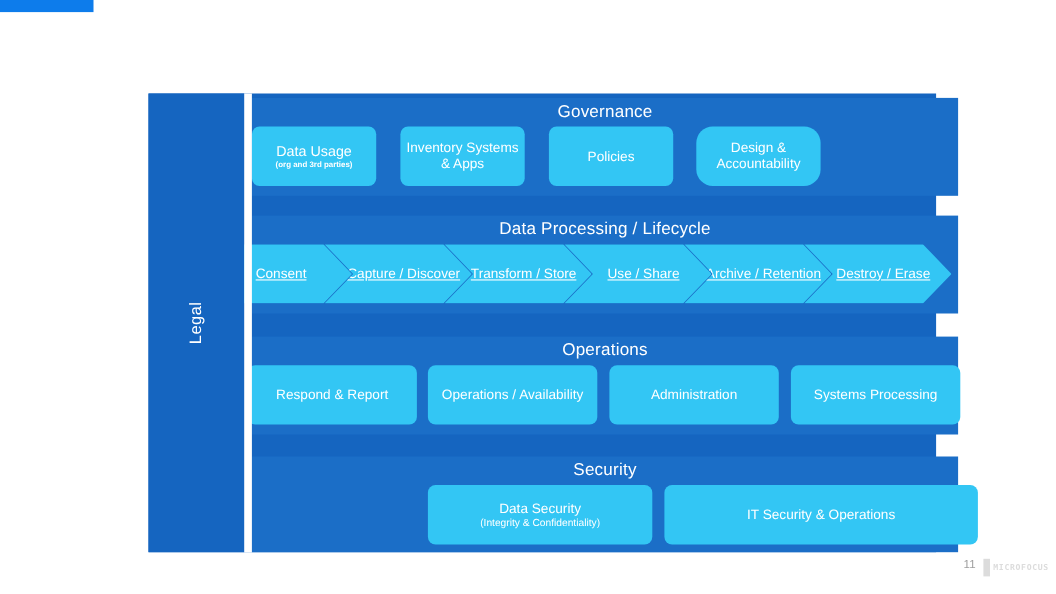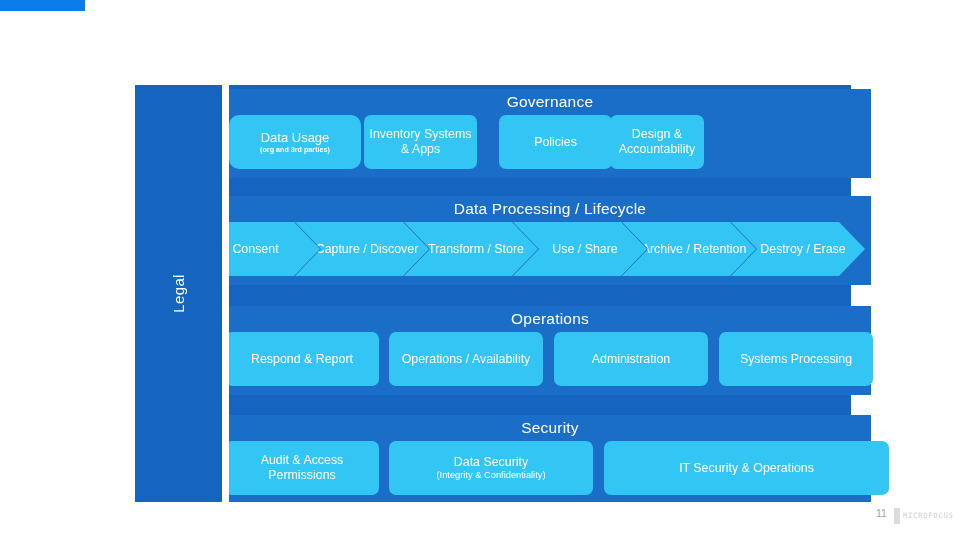--- a/index.html
+++ b/index.html
@@ -123,20 +123,21 @@
     height: 54px;
     background: #33C6F4;
     display: flex;
     align-items: center;
     justify-content: center;
     text-align: center;
     line-height: 1.18;
     font-size: 12.4px;
     color: #ffffff;
     box-sizing: border-box;
+    text-decoration: underline;
   }
   .chev.start {
     clip-path: polygon(0 0, calc(100% - 26px) 0, 100% 50%, calc(100% - 26px) 100%, 0 100%, 26px 50%);
     padding-left: 16px;
   }
   .chev.mid {
     clip-path: polygon(0 0, calc(100% - 26px) 0, 100% 50%, calc(100% - 26px) 100%, 0 100%, 26px 50%);
     padding-left: 10px;
   }
   .chev.end {
@@ -182,31 +183,31 @@
 </head>
 <body>
 
 <div id="top-accent-bar"></div>
 
 <div id="diagram-panel"></div>
 
 <div class="band" id="band-governance">
   <div class="band-title">Governance</div>
   <div class="band-row">
-    <div class="tile" style="left:0px;width:132px;border-radius:10px;">
+    <div class="tile" style="left:0px;width:113px;">
       <div class="t-main big">Data Usage</div>
       <div class="t-sub tiny">(org and 3rd parties)</div>
     </div>
     <div class="tile" style="left:135px;width:113px;">
       <div class="t-main">Inventory Systems &amp; Apps</div>
     </div>
     <div class="tile" style="left:270px;width:113px;">
       <div class="t-main">Policies</div>
     </div>
-    <div class="tile" style="left:381px;width:94px;">
+    <div class="tile" style="left:404px;width:113px;border-radius:15px;">
       <div class="t-main">Design &amp; Accountability</div>
     </div>
   </div>
 </div>
 
 <div class="band" id="band-lifecycle">
   <div class="band-title">Data Processing / Lifecycle</div>
   <div class="band-row">
     <div class="chev start" style="left:-54px;width:145px;">
       <span>Consent</span>
@@ -243,23 +244,20 @@
     </div>
     <div class="tile" style="left:490px;width:154px;">
       <div class="t-main">Systems Processing</div>
     </div>
   </div>
 </div>
 
 <div class="band" id="band-security">
   <div class="band-title">Security</div>
   <div class="band-row">
-    <div class="tile" style="left:-4px;width:154px;">
-      <div class="t-main">Audit &amp; Access Permissions</div>
-    </div>
     <div class="tile" style="left:160px;width:204px;">
       <div class="t-main">Data Security</div>
       <div class="t-sub">(Integrity &amp; Confidentiality)</div>
     </div>
     <div class="tile" style="left:375px;width:285px;">
       <div class="t-main">IT Security &amp; Operations</div>
     </div>
   </div>
 </div>
 

